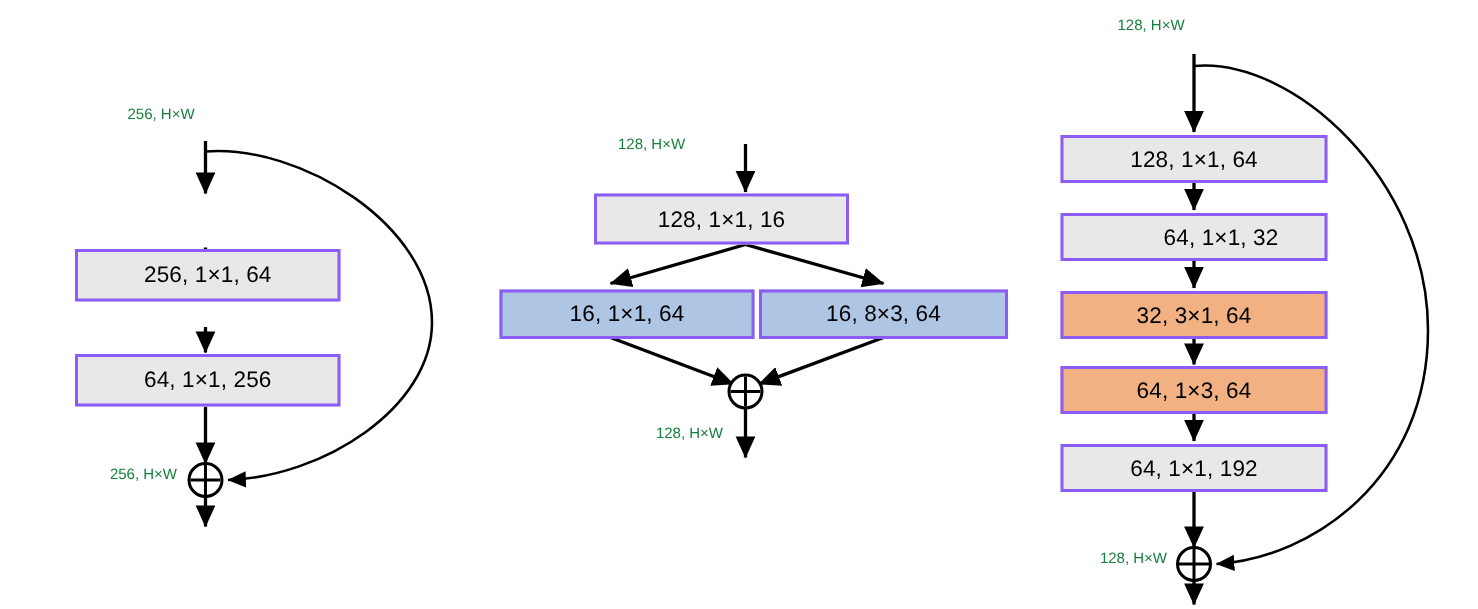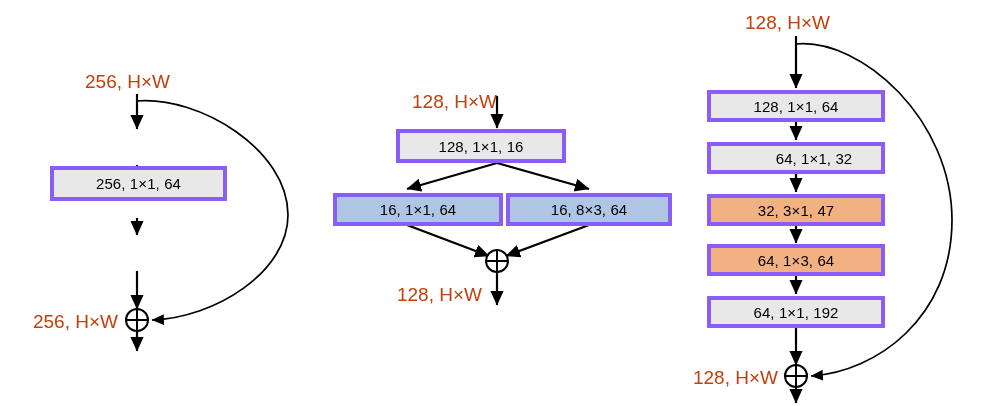--- a/index.html
+++ b/index.html
@@ -1,26 +1,26 @@
 <!DOCTYPE html>
 <html><head>
 <meta charset="utf-8">
 <style>
   html,body{margin:0;padding:0;background:#ffffff;}
   body{width:985px;height:406px;overflow:hidden;
        font-family:"Liberation Sans","DejaVu Sans",sans-serif;}
   #stage{position:relative;width:985px;height:406px;background:#fff;}
   svg.layer{position:absolute;left:0;top:0;width:985px;height:406px;}
-  .node{position:absolute;box-sizing:border-box;border:4px solid #8b5cf6;
+  .node{position:absolute;box-sizing:border-box;border:2px solid #8b5cf6;
         display:flex;align-items:center;justify-content:center;
         font-size:15px;color:#000;letter-spacing:0.1px;white-space:nowrap;}
   .gray{background:#e8e8e8;}
   .blue{background:#aec5e3;}
   .orange{background:#f2b183;}
-  .tag{position:absolute;font-size:19px;color:#c2410c;white-space:nowrap;}
+  .tag{position:absolute;font-size:10px;color:#15803d;white-space:nowrap;}
   .tag.r{text-align:right;}
 </style>
 </head>
 <body>
 
 <div id="stage">
 
   <svg class="layer" viewBox="0 0 985 406">
     <defs>
       <marker id="ah" markerWidth="9" markerHeight="9" refX="6.4" refY="3" orient="auto" markerUnits="strokeWidth">
@@ -70,20 +70,23 @@
     </g>
   </svg>
 
   <div class="tag" style="left:85px;top:71px;">256, H×W</div>
 
   <div class="node gray" style="left:50px;top:130px;width:177px;height:35px;margin-top:36px;">
     <span>256, 1×1, 64</span>
   </div>
 
 
+  <div class="node gray" style="left:50px;top:236px;width:177px;height:35px;">
+    <span>64, 1×1, 256</span>
+  </div>
 
   <div class="tag r" style="left:28px;top:311px;width:90px;">256, H×W</div>
 
   <div class="tag" style="left:412px;top:91px;">128, H×W</div>
 
   <div class="node gray" style="left:396px;top:129px;width:170px;height:34px;">
     <span>128, 1×1, 16</span>
   </div>
 
   <div class="node blue" style="left:333px;top:193px;width:170px;height:33px;">
@@ -100,21 +103,21 @@
 
   <div class="node gray" style="left:707px;top:90px;width:178px;height:32px;">
     <span>128, 1×1, 64</span>
   </div>
 
   <div class="node gray" style="left:707px;top:142px;width:178px;height:32px;padding-left:36px;">
     <span>64, 1×1, 32</span>
   </div>
 
   <div class="node orange" style="left:707px;top:194px;width:178px;height:32px;">
-    <span>32, 3×1, 47</span>
+    <span>32, 3×1, 64</span>
   </div>
 
   <div class="node orange" style="left:707px;top:244px;width:178px;height:32px;">
     <span>64, 1×3, 64</span>
   </div>
 
   <div class="node gray" style="left:707px;top:296px;width:178px;height:32px;">
     <span>64, 1×1, 192</span>
   </div>
 

